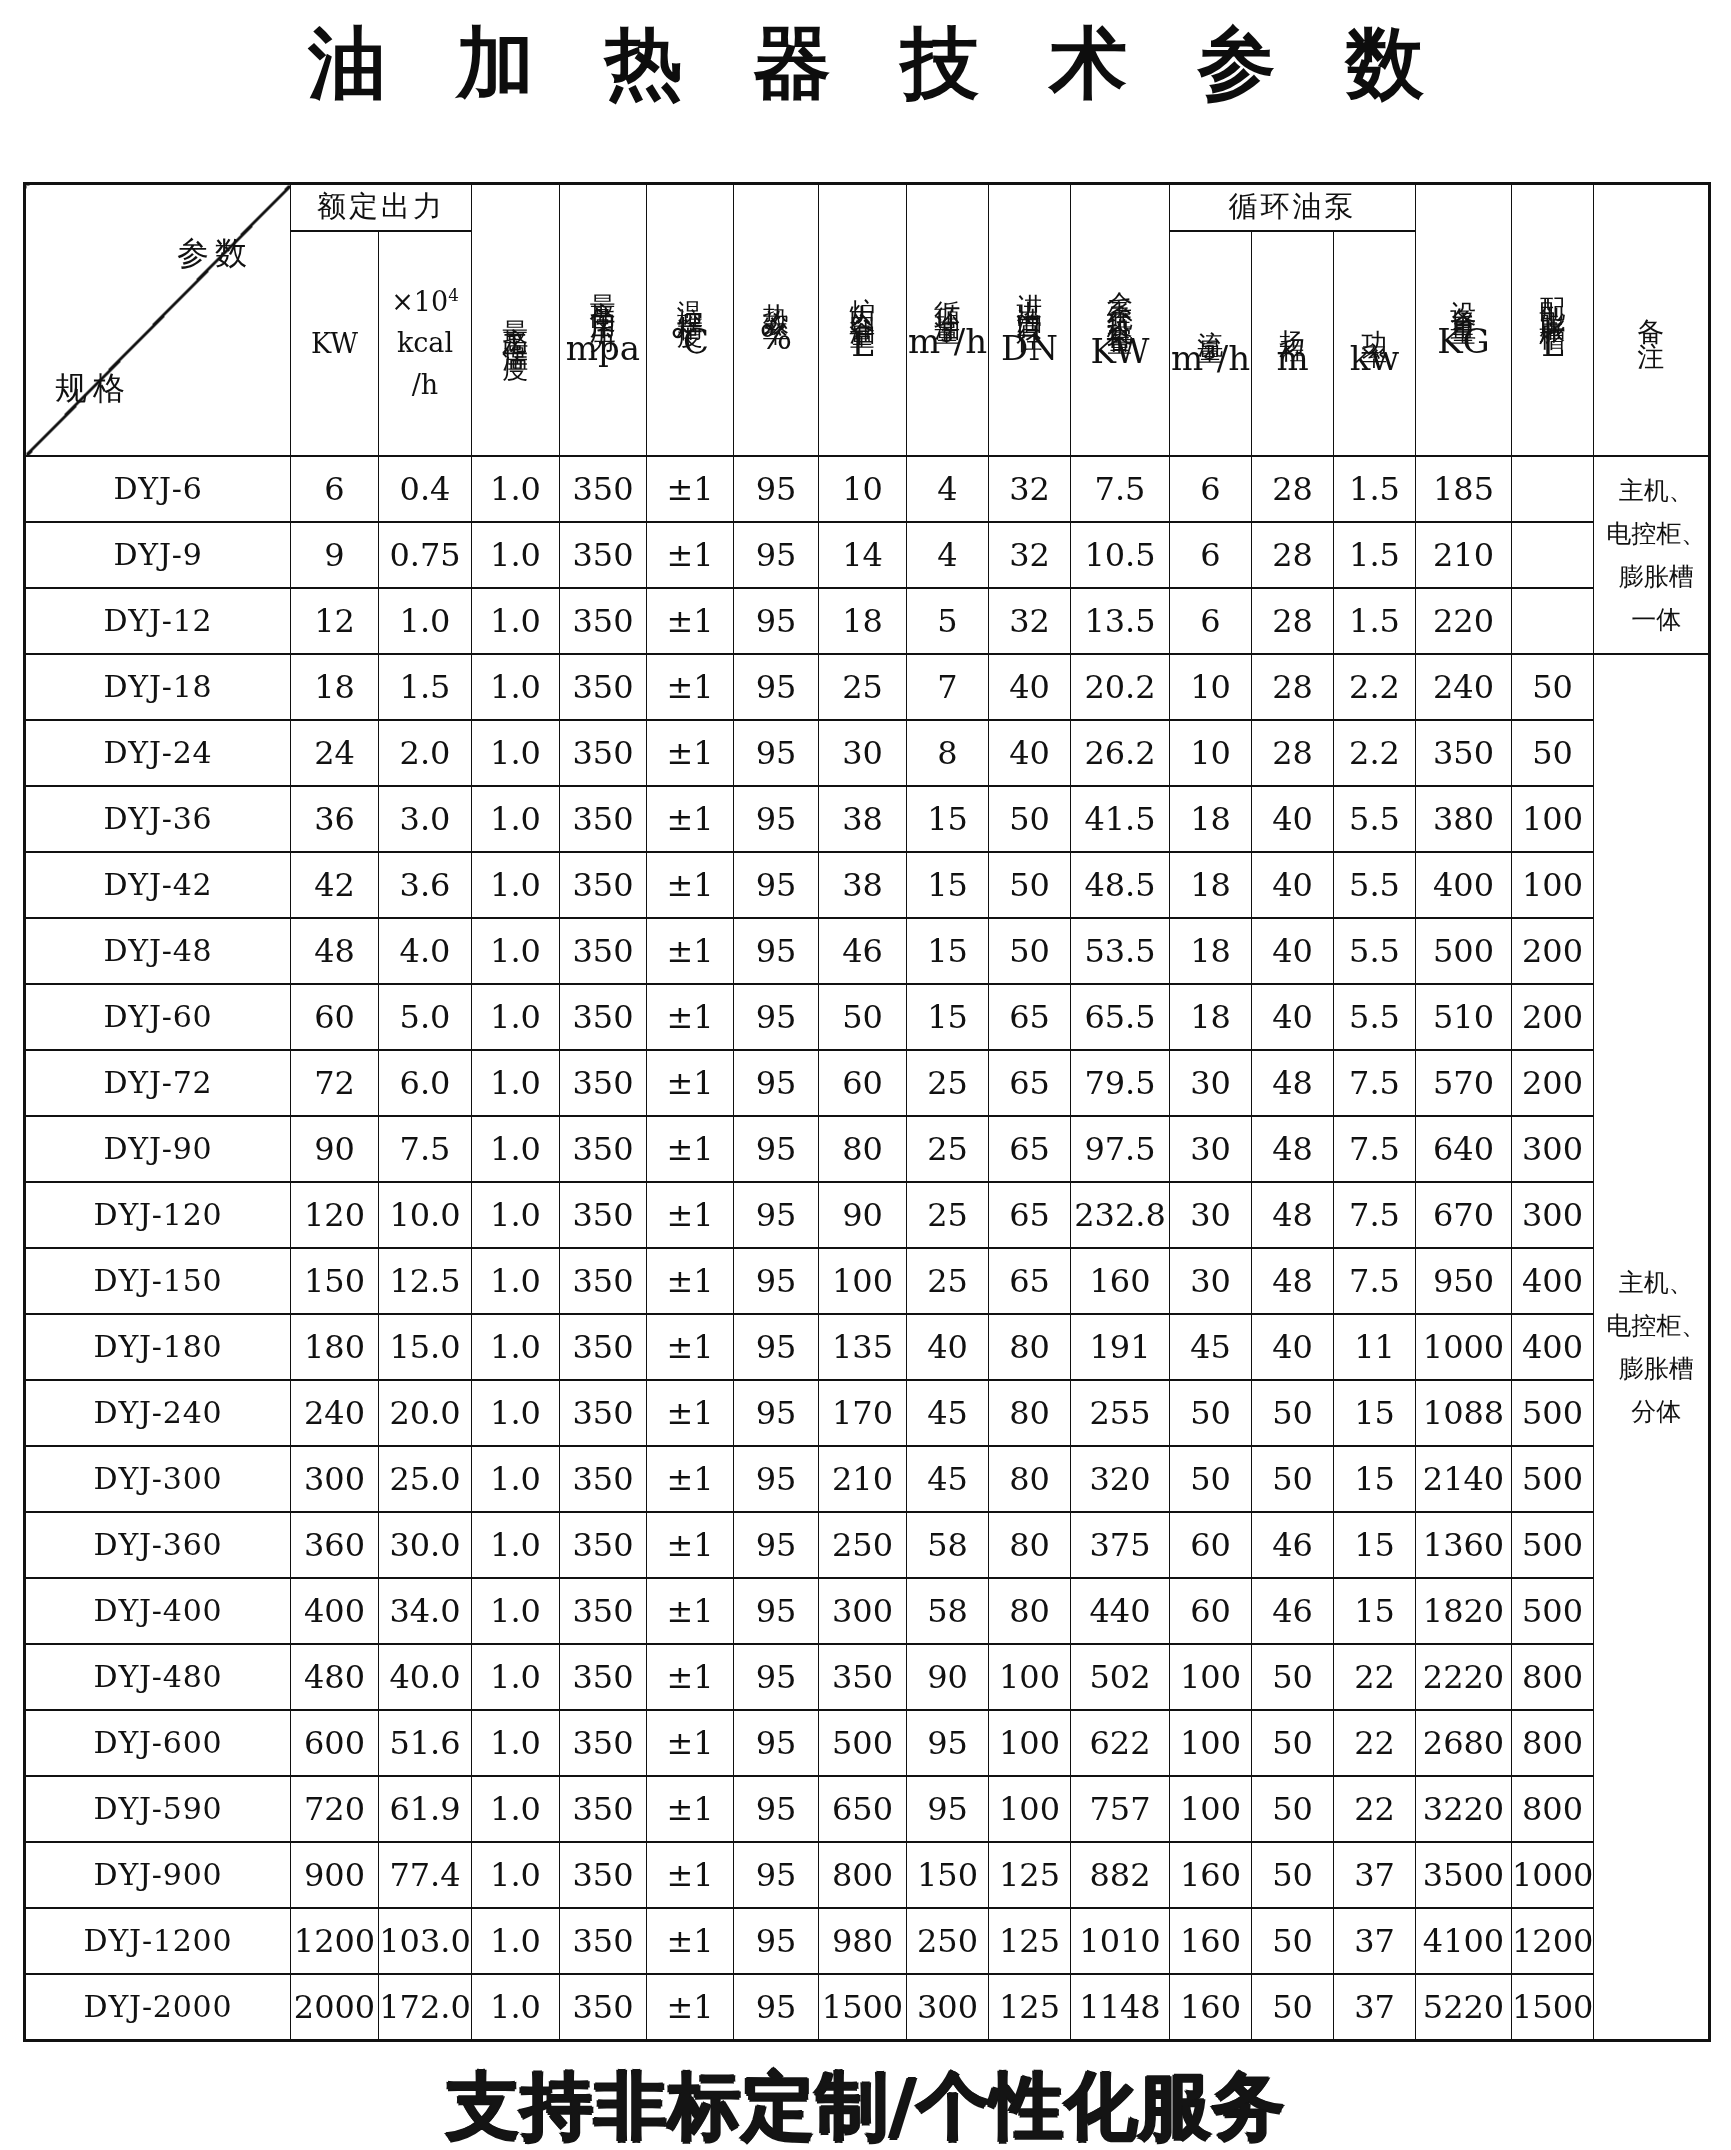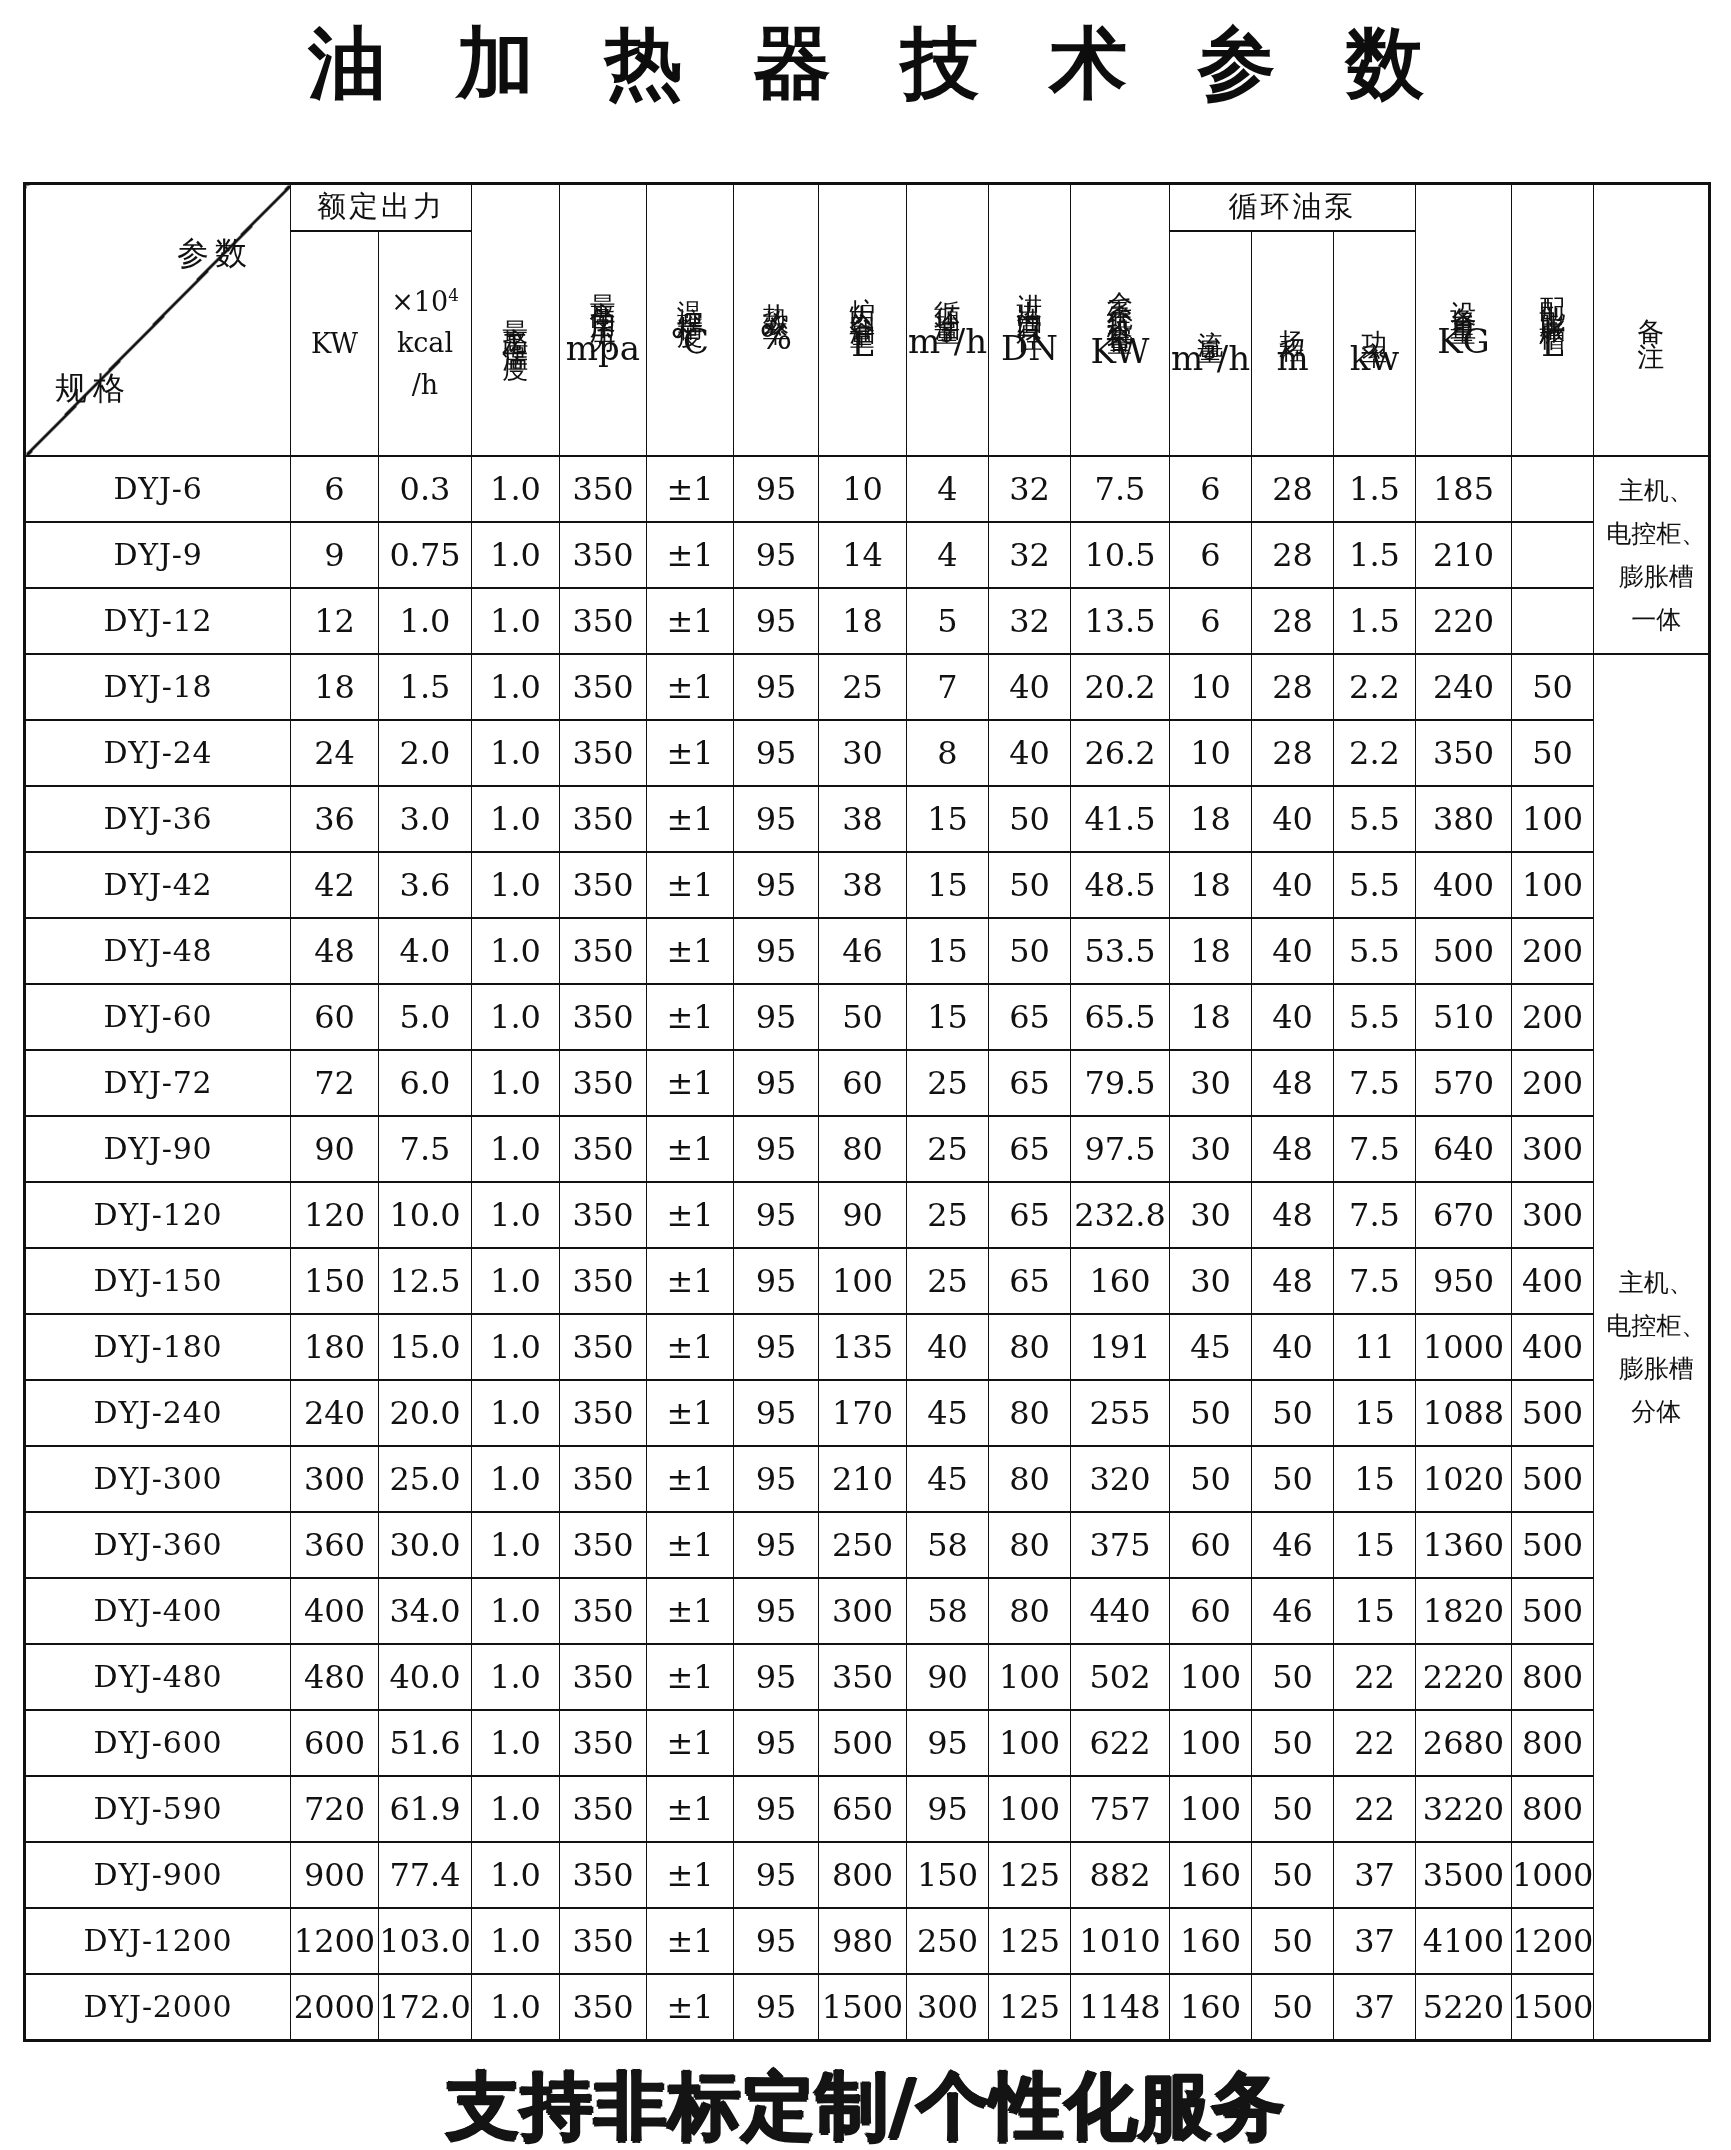--- a/index.html
+++ b/index.html
@@ -184,21 +184,21 @@
             <div class="vlabel two">功率</div>
             <div class="vunit">kw</div>
           </div>
       </th>
     </tr>
   </thead>
   <tbody>
       <tr>
         <td class="model">DYJ-6</td>
         <td>6</td>
-        <td>0.3</td>
+        <td>0.4</td>
         <td>1.0</td>
         <td>350</td>
         <td>±1</td>
         <td>95</td>
         <td>10</td>
         <td>4</td>
         <td>32</td>
         <td>7.5</td>
         <td>6</td>
         <td>28</td>
@@ -474,21 +474,21 @@
         <td>350</td>
         <td>±1</td>
         <td>95</td>
         <td>210</td>
         <td>45</td>
         <td>80</td>
         <td>320</td>
         <td>50</td>
         <td>50</td>
         <td>15</td>
-        <td>1020</td>
+        <td>2140</td>
         <td>500</td>
       </tr>
       <tr>
         <td class="model">DYJ-360</td>
         <td>360</td>
         <td>30.0</td>
         <td>1.0</td>
         <td>350</td>
         <td>±1</td>
         <td>95</td>

